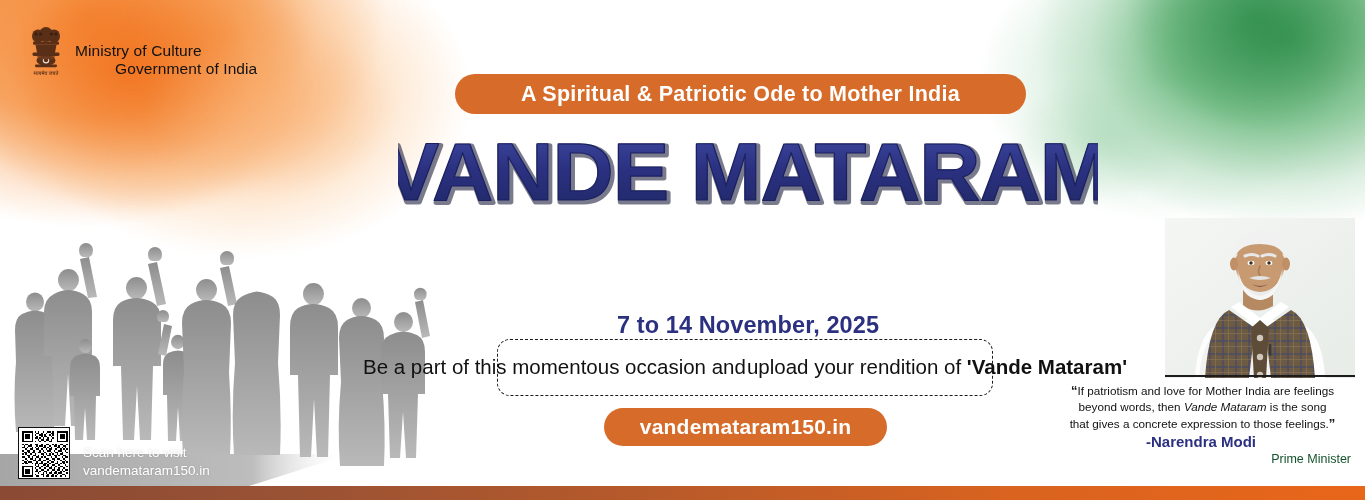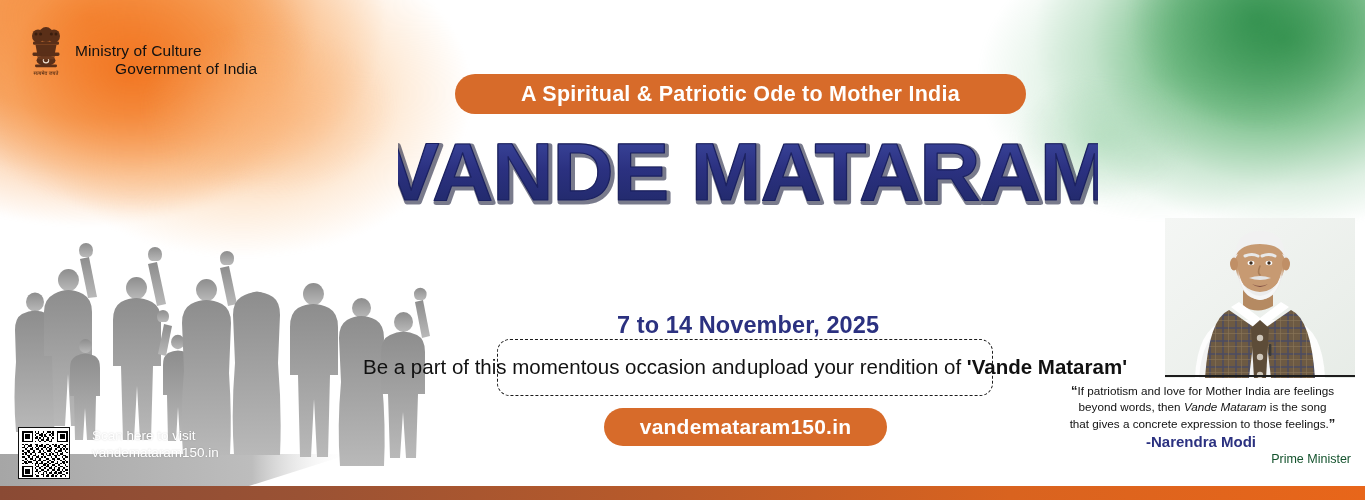--- a/index.html
+++ b/index.html
@@ -56,21 +56,21 @@
   .ministry{position:absolute;left:26px;top:26px;display:flex;align-items:flex-end;gap:9px;}
   .emblem{width:40px;height:52px;position:relative;}
   .ministry-text{line-height:1.16;color:#111;}
   .ministry-text .l1{font-size:15.5px;font-weight:400;letter-spacing:.1px;}
   .ministry-text .l2{font-size:15.5px;font-weight:400;letter-spacing:.1px;margin-left:40px;}
 
   
   .crowd{position:absolute;left:0;bottom:0;width:470px;height:260px;}
 
   
-  .qr-block{position:absolute;left:18px;top:427px;display:flex;align-items:flex-start;gap:22px;}
+  .qr-block{position:absolute;left:18px;top:427px;display:flex;align-items:flex-end;gap:13px;}
   .qr{width:52px;height:52px;background:#fff;padding:3px;box-sizing:border-box;border:1px solid #111;}
   .qr-caption{font-size:13.5px;line-height:1.28;color:#ffffff;text-shadow:0 0 2px rgba(0,0,0,.18);}
 
   
   .pill-tag{
     position:absolute;left:455px;top:74px;width:571px;height:40px;
     border-radius:20px;display:flex;align-items:center;justify-content:center;
     color:#fff;font-size:21.5px;font-weight:700;letter-spacing:.25px;
   }
   .title{

